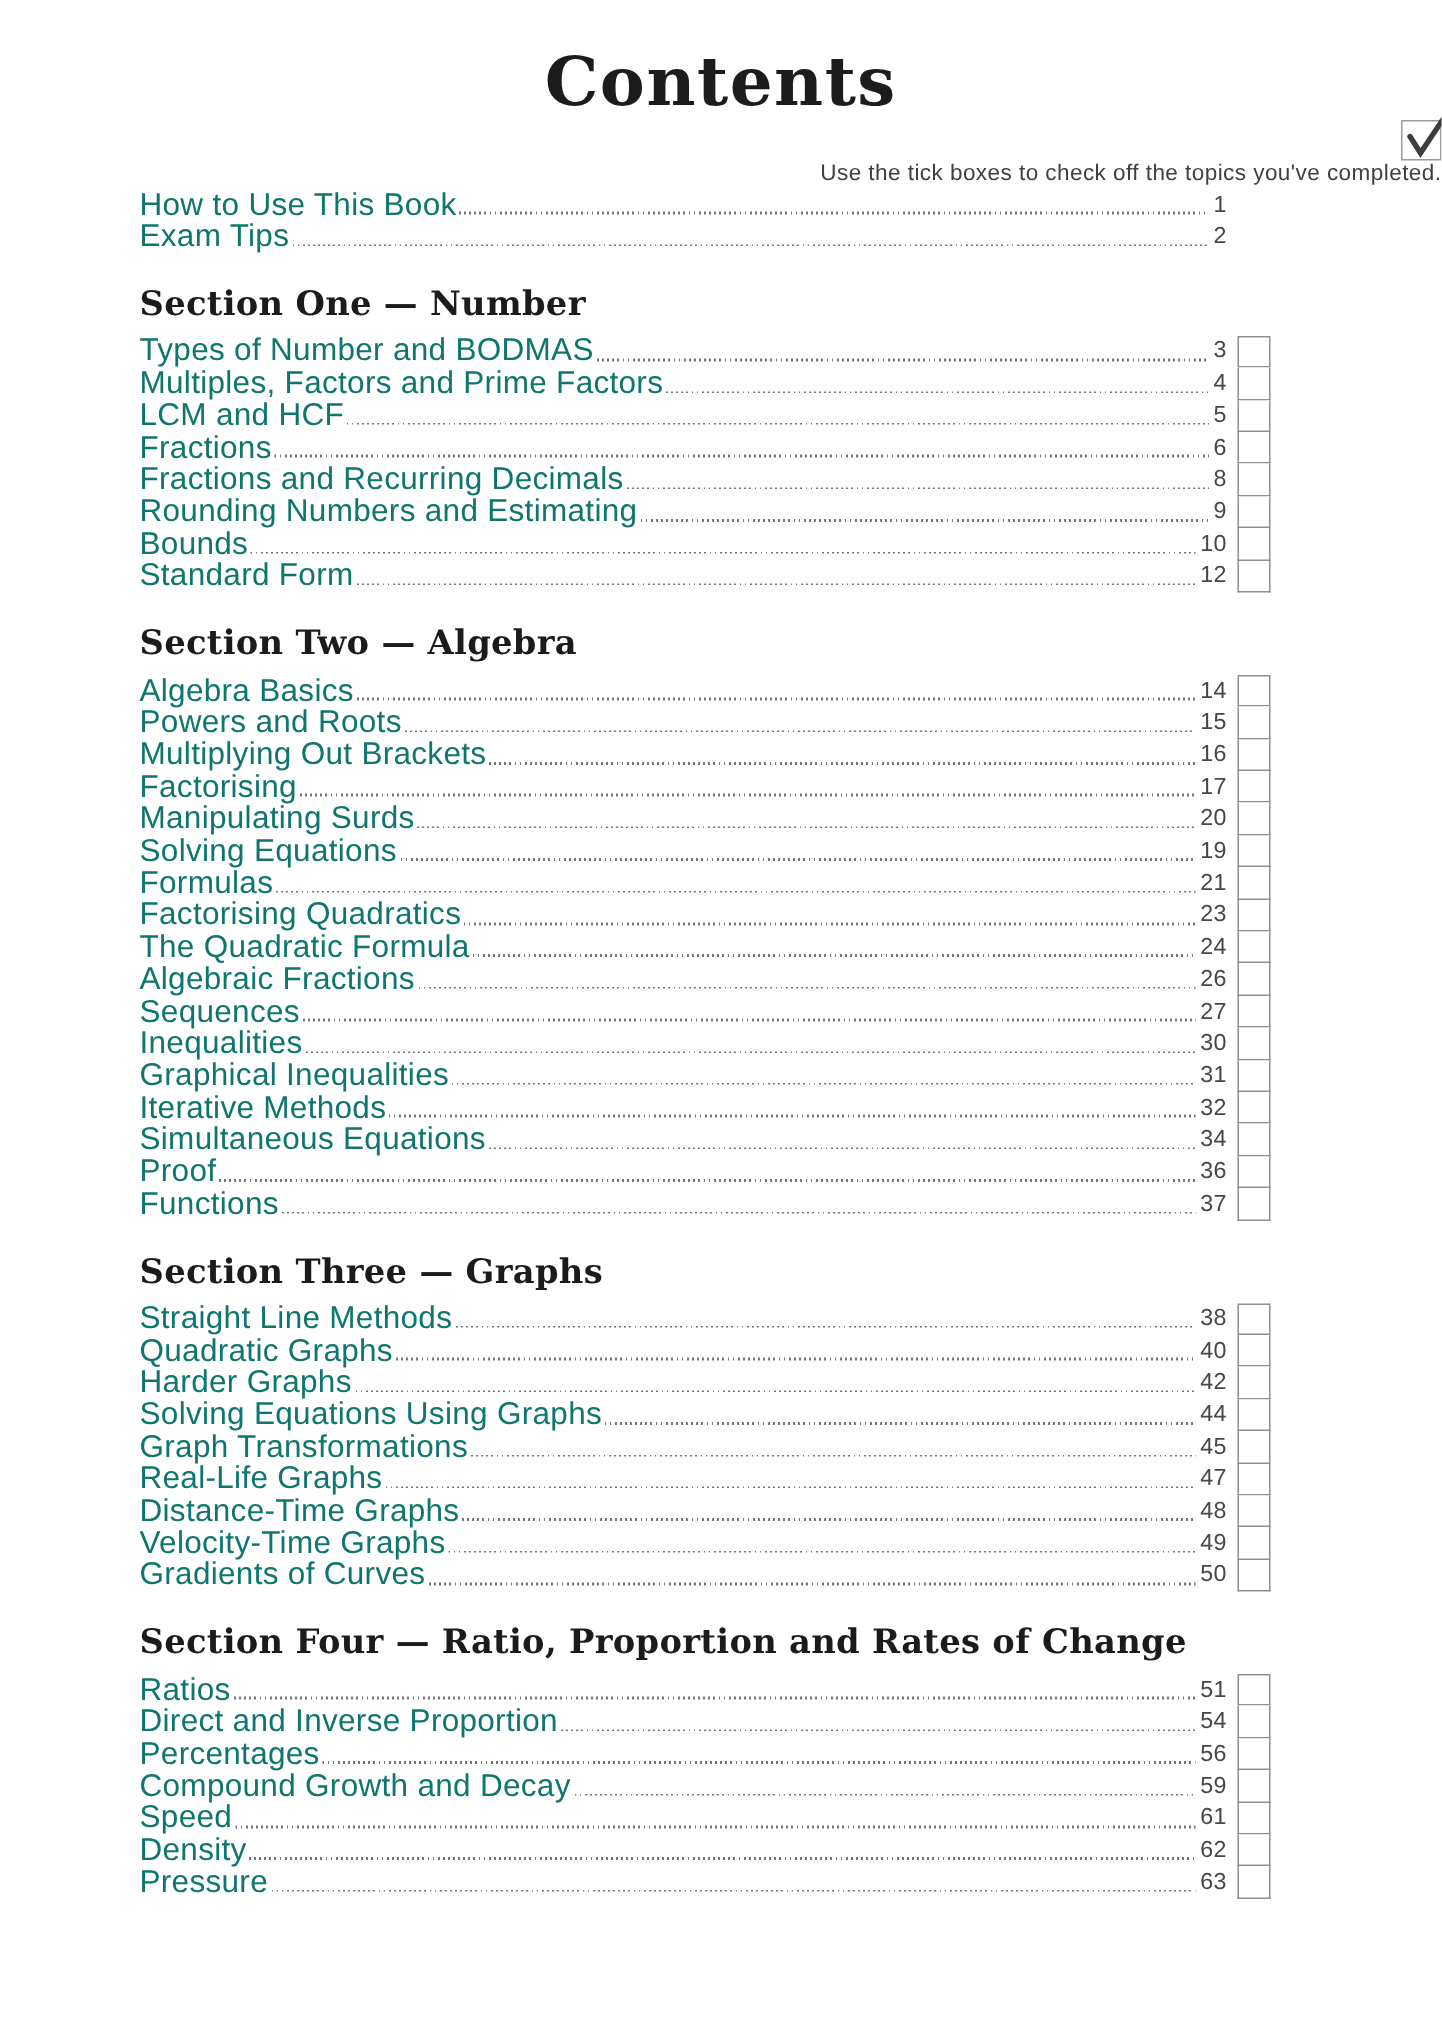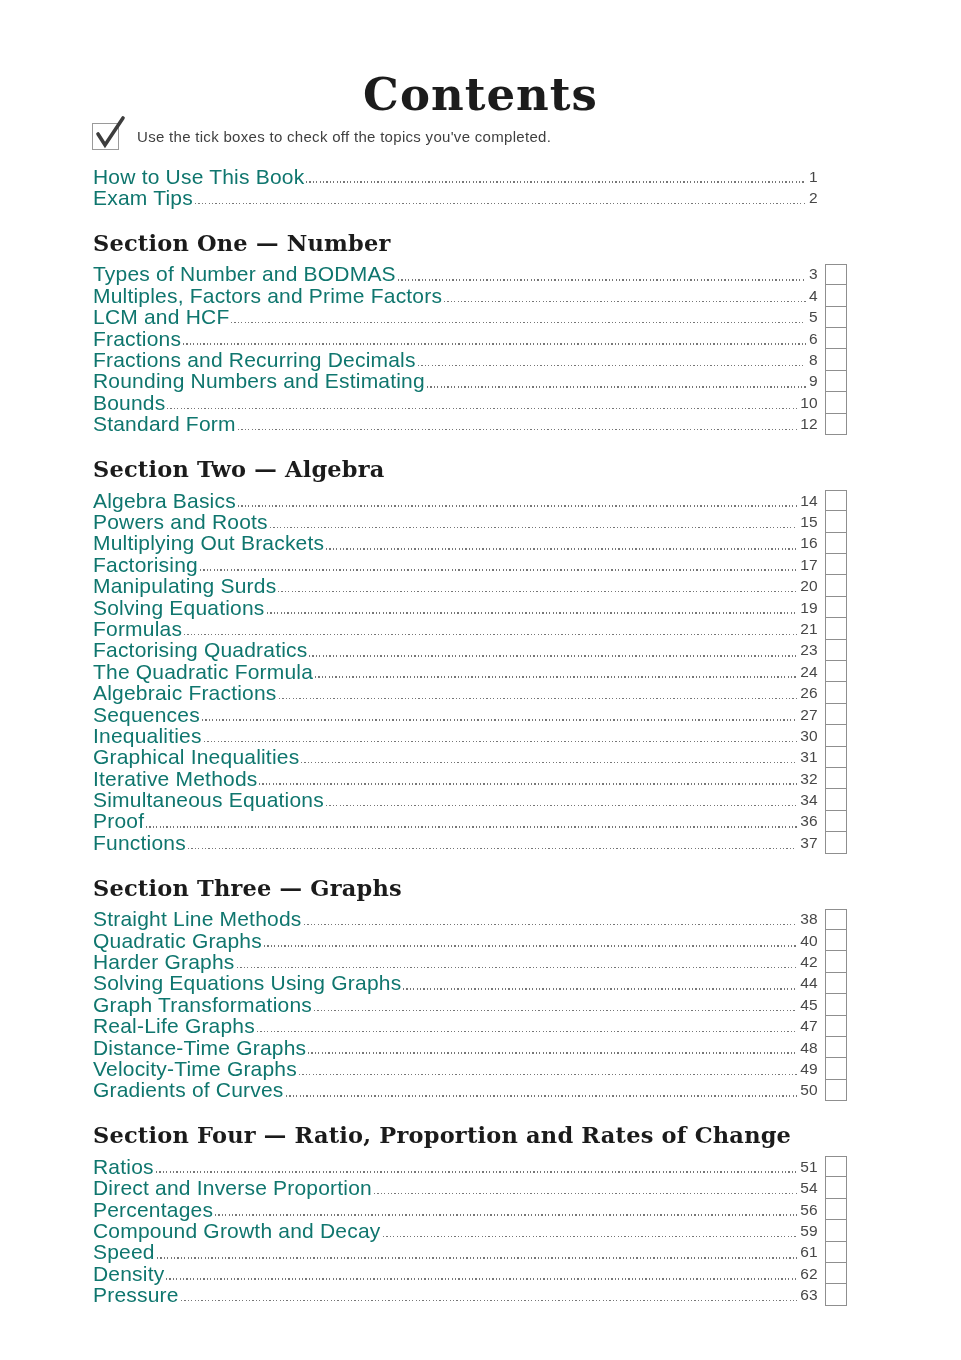--- a/index.html
+++ b/index.html
@@ -1,32 +1,32 @@
 <!DOCTYPE html>
 <html><head>
 <meta charset="utf-8">
 <style>
   html, body { margin: 0; padding: 0; background: #ffffff; }
   body {
     width: 961px; height: 1360px; overflow: hidden;
     font-family: "Liberation Sans", sans-serif;
     -webkit-font-smoothing: antialiased;
   }
-  .page { padding-top: 70px; }
+  .page { padding-top: 30px; }
 
   h1.title {
     margin: 0; text-align: center;
     font-family: "DejaVu Serif", serif; font-weight: 700;
     font-size: 45px; line-height: 50px; color: #1c1c1c;
     letter-spacing: 1px;
   }
 
   .intro {
     margin: 0 0 0 92px; height: 32px;
-    display: flex; align-items: center;
+    display: flex; align-items: flex-end; flex-direction: column;
   }
   .intro-box {
     position: relative; width: 27px; height: 27px;
     border: 1px solid #9a9a9a; box-sizing: border-box;
     background: #fff; flex: 0 0 auto;
   }
   .intro-box svg { position: absolute; left: 1px; top: -9px; overflow: visible; }
   .intro-text {
     margin-left: 18px; font-size: 15px; color: #3f3f3f; letter-spacing: 0.3px;
   }

